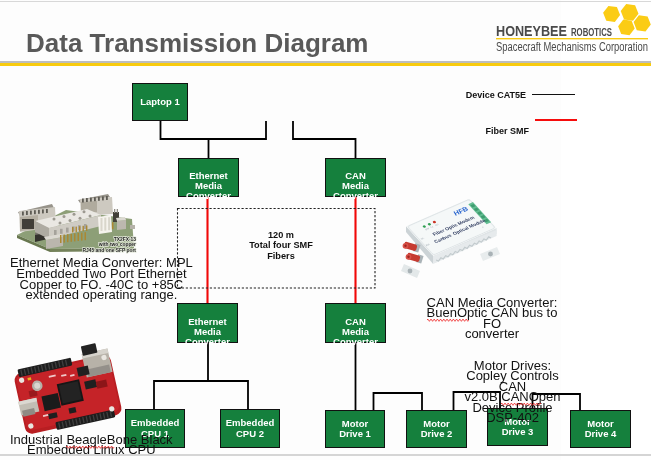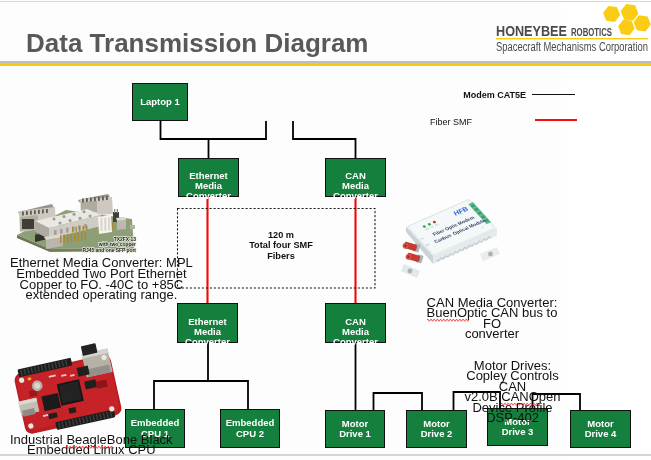--- a/index.html
+++ b/index.html
@@ -30,23 +30,23 @@
       <polygon points="158.5,13.7 153.0,20.7 144.1,19.5 140.7,11.1 146.2,4.1 155.1,5.3"></polygon>
       <polygon points="154.7,28.6 149.5,35.2 141.2,34.0 138.1,26.2 143.3,19.6 151.6,20.8"></polygon>
       <polygon points="170.8,24.5 165.5,31.4 156.8,30.2 153.6,22.1 158.9,15.2 167.6,16.4"></polygon>
     </g>
     <text x="16" y="36" font-family="Liberation Sans" font-weight="bold" font-size="14" fill="#4a4a4a" textLength="71" lengthAdjust="spacingAndGlyphs">HONEYBEE</text>
     <text x="91" y="36" font-family="Liberation Sans" font-weight="bold" font-size="11" fill="#4a4a4a" textLength="41" lengthAdjust="spacingAndGlyphs">ROBOTICS</text>
     <rect x="16" y="38" width="152" height="1.4" fill="#F9CB13"></rect>
     <text x="16" y="51" font-family="Liberation Sans" font-size="12" fill="#4a4a4a" textLength="152" lengthAdjust="spacingAndGlyphs">Spacecraft Mechanisms Corporation</text>
   </svg>
 
-  <div class="abs" style="left:430px;top:90px;width:96px;text-align:right;font-weight:bold;font-size:9px;color:#111;">Modem CAT5E</div>
+  <div class="abs" style="left:430px;top:90px;width:96px;text-align:right;font-weight:bold;font-size:9px;color:#111;">Device CAT5E</div>
   <div class="abs" style="left:532px;top:93.5px;width:43px;height:1.8px;background:#111;"></div>
-  <div class="abs" style="left:430px;top:117px;width:99px;font-weight:normal;font-size:9px;color:#111;">Fiber SMF</div>
+  <div class="abs" style="left:430px;top:126px;width:99px;text-align:right;font-weight:bold;font-size:9px;color:#111;">Fiber SMF</div>
   <div class="abs" style="left:535px;top:119.3px;width:42px;height:1.8px;background:#f60d0d;"></div>
 
   <svg class="abs" style="left:0;top:0" width="651" height="460" viewBox="0 0 651 460">
     <g fill="none" stroke="#000" stroke-width="1.8">
       <polyline points="160.5,121 160.5,139 266,139 266,121"></polyline>
       <polyline points="208.5,139 208.5,159"></polyline>
       <polyline points="293,121 293,139 355.5,139 355.5,159"></polyline>
       <polyline points="208,343 208,381"></polyline>
       <polyline points="154,409 154,381 248,381 248,409"></polyline>
       <polyline points="355.5,343 355.5,410"></polyline>

